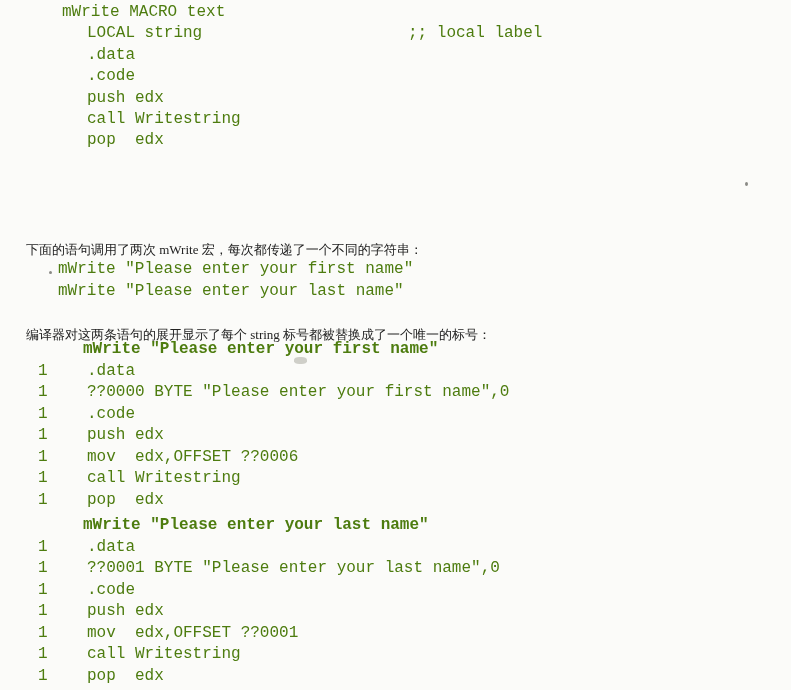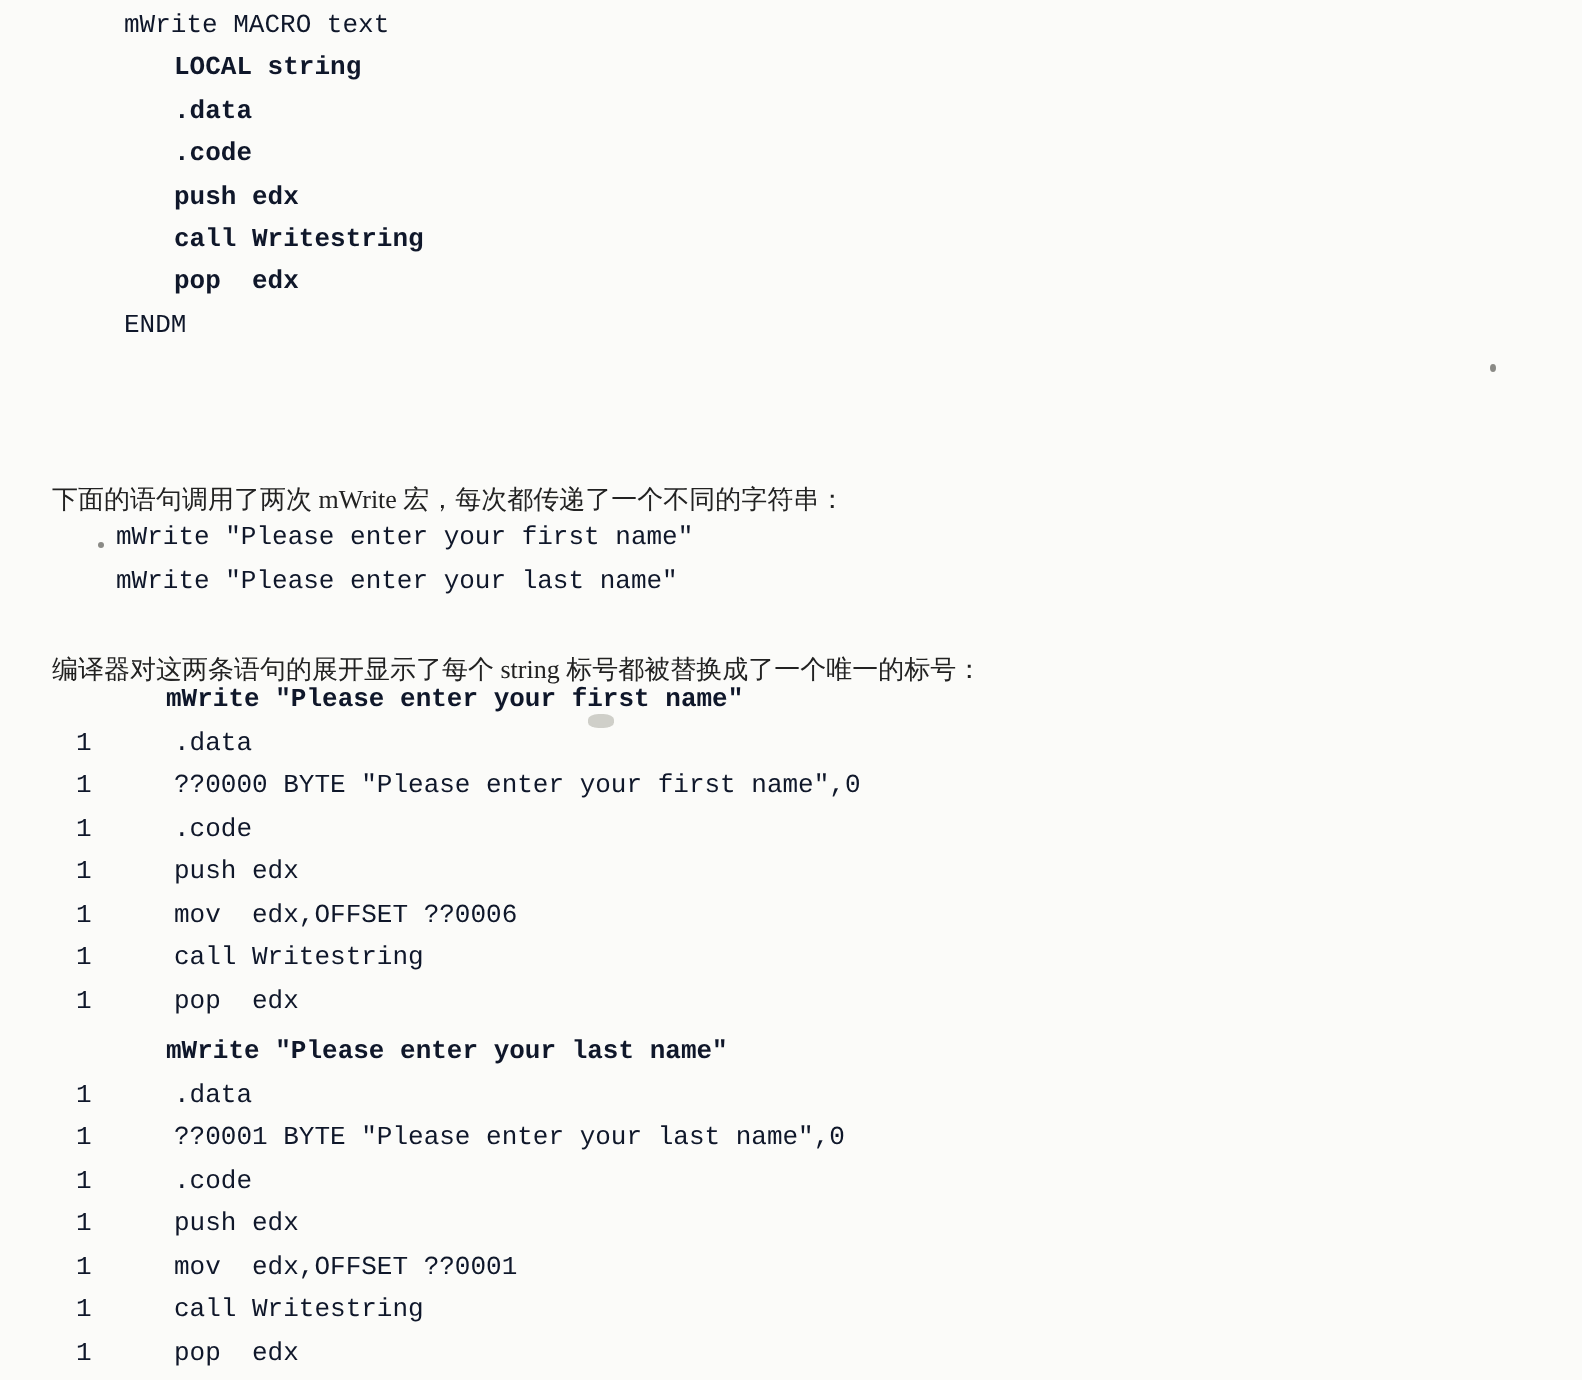--- a/index.html
+++ b/index.html
@@ -8,28 +8,28 @@
     background:#fbfbf9;
     position:relative;
     overflow:hidden;
   }
   .page{position:absolute;inset:0;}
 
   
   .code-block{position:absolute;}
   .cl,.ll{
     font-family:"Liberation Mono","DejaVu Sans Mono",monospace;
-    font-size:13px;
+    font-size:16px;
     line-height:21.5px;
-    color:#0f172a;
+    color:#4d7c0f;
     white-space:pre;
     position:relative;
   }
   #block1 .cl{line-height:21.4px;}
-  .cl.ind{padding-left:25px;font-weight:bold;}
+  .cl.ind{padding-left:25px;}
   .cmt{position:absolute;left:346px;top:0;}
 
   
   .ln{display:inline-block;width:49px;white-space:pre;}
   .ll.hdr{padding-left:45px;font-weight:bold;}
   .ll.hdr2{margin-top:4px;}
 
   
   .cn{
     font-family:Liberation Serif, serif;
@@ -48,27 +48,26 @@
   .speck.s2{left:745px;top:182px;width:3px;height:4px;}
   .speck.s3{left:294px;top:357px;width:13px;height:7px;background:#cfcfc9;border-radius:40%;}
 </style>
 </head>
 <body>
 
 <div class="page">
 
   <div class="code-block" id="block1" style="left:62px;top:2px;">
     <div class="cl"><span>mWrite MACRO text</span></div>
-    <div class="cl ind"><span>LOCAL string</span></div>
+    <div class="cl ind"><span>LOCAL string</span><span class="cmt">;; local label</span></div>
     <div class="cl ind"><span>.data</span></div>
     <div class="cl ind"><span>.code</span></div>
     <div class="cl ind"><span>push edx</span></div>
     <div class="cl ind"><span>call Writestring</span></div>
     <div class="cl ind"><span>pop  edx</span></div>
-    <div class="cl"><span>ENDM</span></div>
   </div>
 
   <p class="cn" style="top:220px;">下面的语句调用了两次 mWrite 宏，每次都传递了一个不同的字符串：</p>
 
   <div class="code-block" id="block2" style="left:58px;top:258px;">
     <div class="cl" style="line-height:22px;"><span>mWrite "Please enter your first name"</span></div>
     <div class="cl" style="line-height:22px;"><span>mWrite "Please enter your last name"</span></div>
   </div>
 
   <p class="cn" style="top:305px;">编译器对这两条语句的展开显示了每个 string 标号都被替换成了一个唯一的标号：</p>

